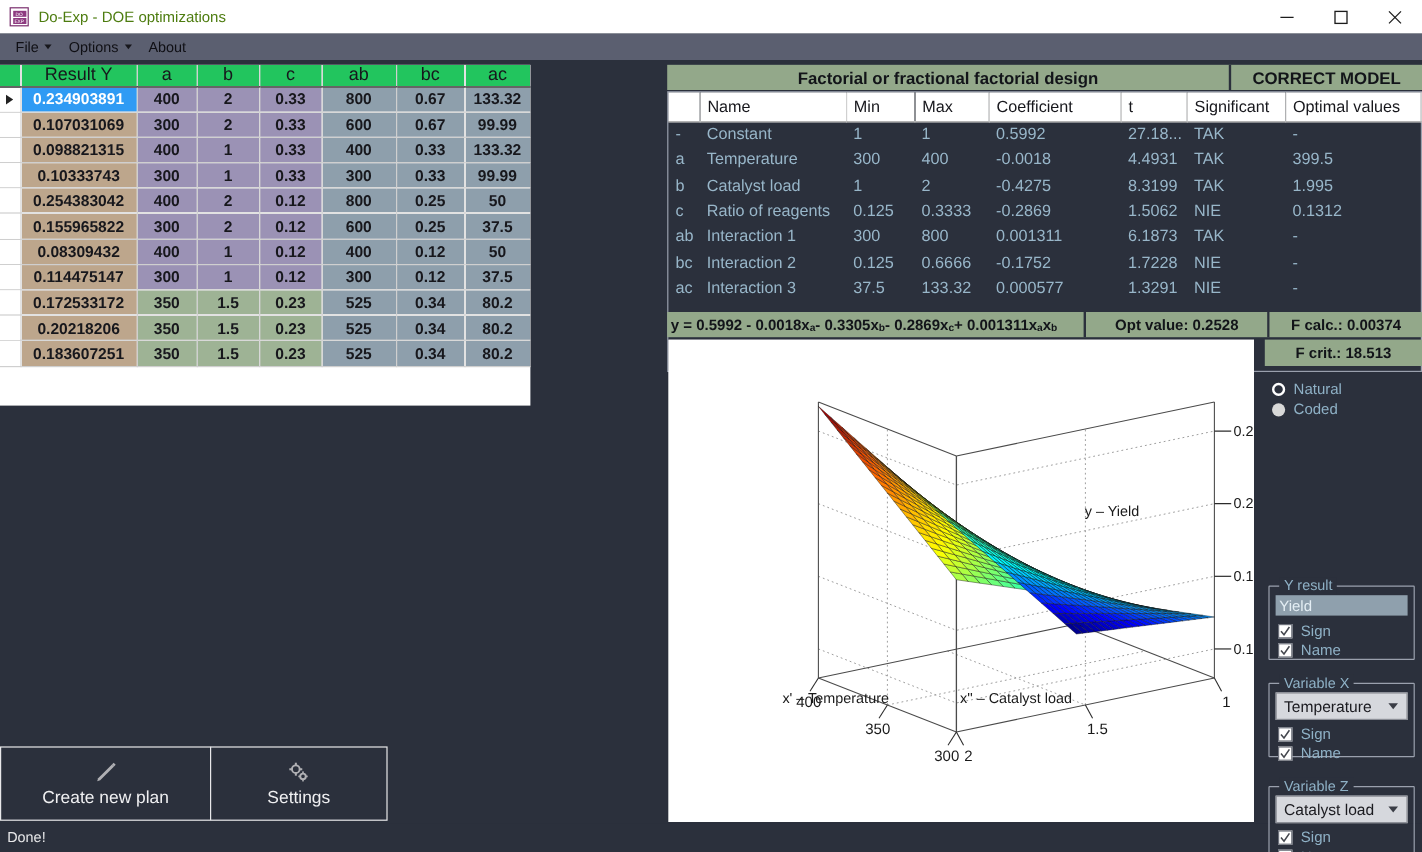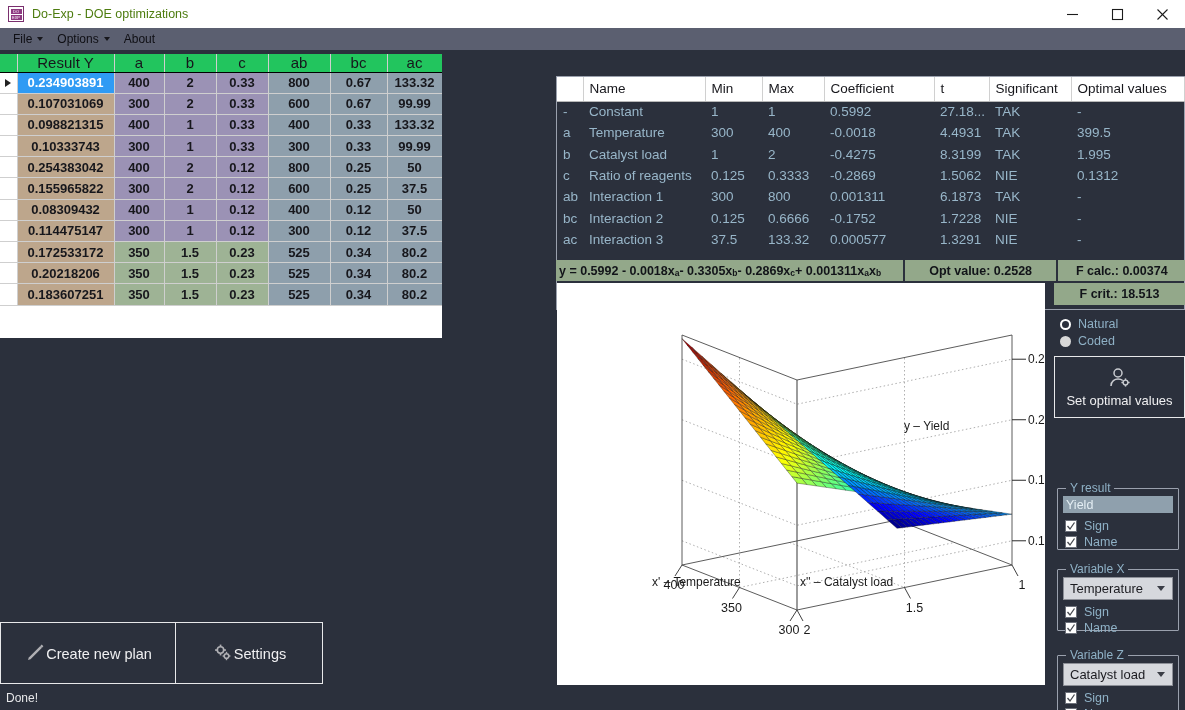--- a/index.html
+++ b/index.html
@@ -88,21 +88,21 @@
   td.v-fac.ctr { background: #9eb395; }
   td.v-int { background: #8e9fac; color: #17171c; font-weight: bold; }
 
   
   .actionbar {
     position: absolute; left: 0; top: 622px; width: 556px; height: 62px;
     display: flex; gap: 0;
   }
   .actbtn {
     height: 62px; background: #2b303c; border: 1px solid #e8e8ea;
-    display: flex; flex-direction: row; align-items: center; justify-content: center;
+    display: flex; flex-direction: column; align-items: center; justify-content: center;
     color: #f0f0f2; font-size: 14.5px; margin-right: -1px;
   }
   .actbtn:nth-child(1) { width: 176px; }
   .actbtn:nth-child(2) { width: 148px; }
   .actbtn:nth-child(3) { width: 232px; }
   .actbtn .ico { height: 22px; display: flex; align-items: center; justify-content: center; }
   .actbtn .lbl { margin-top: 2px; }
 
   .statusbar {
     position: absolute; left: 0; top: 686px; width: 1185px; height: 24px;
@@ -451,20 +451,24 @@
       <div class="lbl">Settings</div>
     </div>
   </div>
 
   <div class="statusbar">
     <span>Done!</span>
   </div>
 
   <div class="rightpanel">
 
+    <div class="hdrrow">
+      <div class="greenbar t1">Factorial or fractional factorial design</div>
+      <div class="greenbar t2">CORRECT MODEL</div>
+    </div>
 
     <div class="dtable-wrap">
       <table class="dt">
         <colgroup>
           <col class="d-k">
             <col class="d-nm">
             <col class="d-mn">
             <col class="d-mx">
           <col class="d-co">
             <col class="d-t">
@@ -1114,36 +1118,20 @@
         <div class="radio">
           <span class="dot on"></span>
           <span class="rl">Natural</span>
         </div>
         <div class="radio">
           <span class="dot off"></span>
           <span class="rl">Coded</span>
         </div>
       </div>
 
-      <div class="optbtn">
-        <span class="ico">
-          <svg width="26" height="22" viewBox="0 0 26 22">
-            <circle cx="11" cy="6" r="4" fill="none" stroke="#c9cbd0" stroke-width="1.5"></circle>
-            <path d="M4 19 C4 14 8 12 11 12 C13 12 14.5 12.5 15.8 13.5" fill="none" stroke="#c9cbd0" stroke-width="1.5"></path>
-            <circle cx="18.5" cy="15.5" r="2.4" fill="none" stroke="#c9cbd0" stroke-width="1.4"></circle>
-            <g fill="#c9cbd0">
-              <rect x="17.8" y="11.4" width="1.4" height="1.8"></rect>
-                <rect x="17.8" y="17.8" width="1.4" height="1.8"></rect>
-              <rect x="14.4" y="14.8" width="1.8" height="1.4"></rect>
-                <rect x="20.8" y="14.8" width="1.8" height="1.4"></rect>
-            </g>
-          </svg>
-        </span>
-        <span class="lbl">Set optimal values</span>
-      </div>
 
       <div class="fieldset fs-y">
         <div class="legend">Y result</div>
         <div class="textbox">Yield</div>
         <div class="chkrow" style="top:29px">
           <span class="chkbox">
             <svg width="10" height="10" viewBox="0 0 10 10">
                 <polyline points="1.5,5 4,8 8.5,1.5" fill="none" stroke="#45484f" stroke-width="1.3"></polyline>
               </svg>
           </span>

